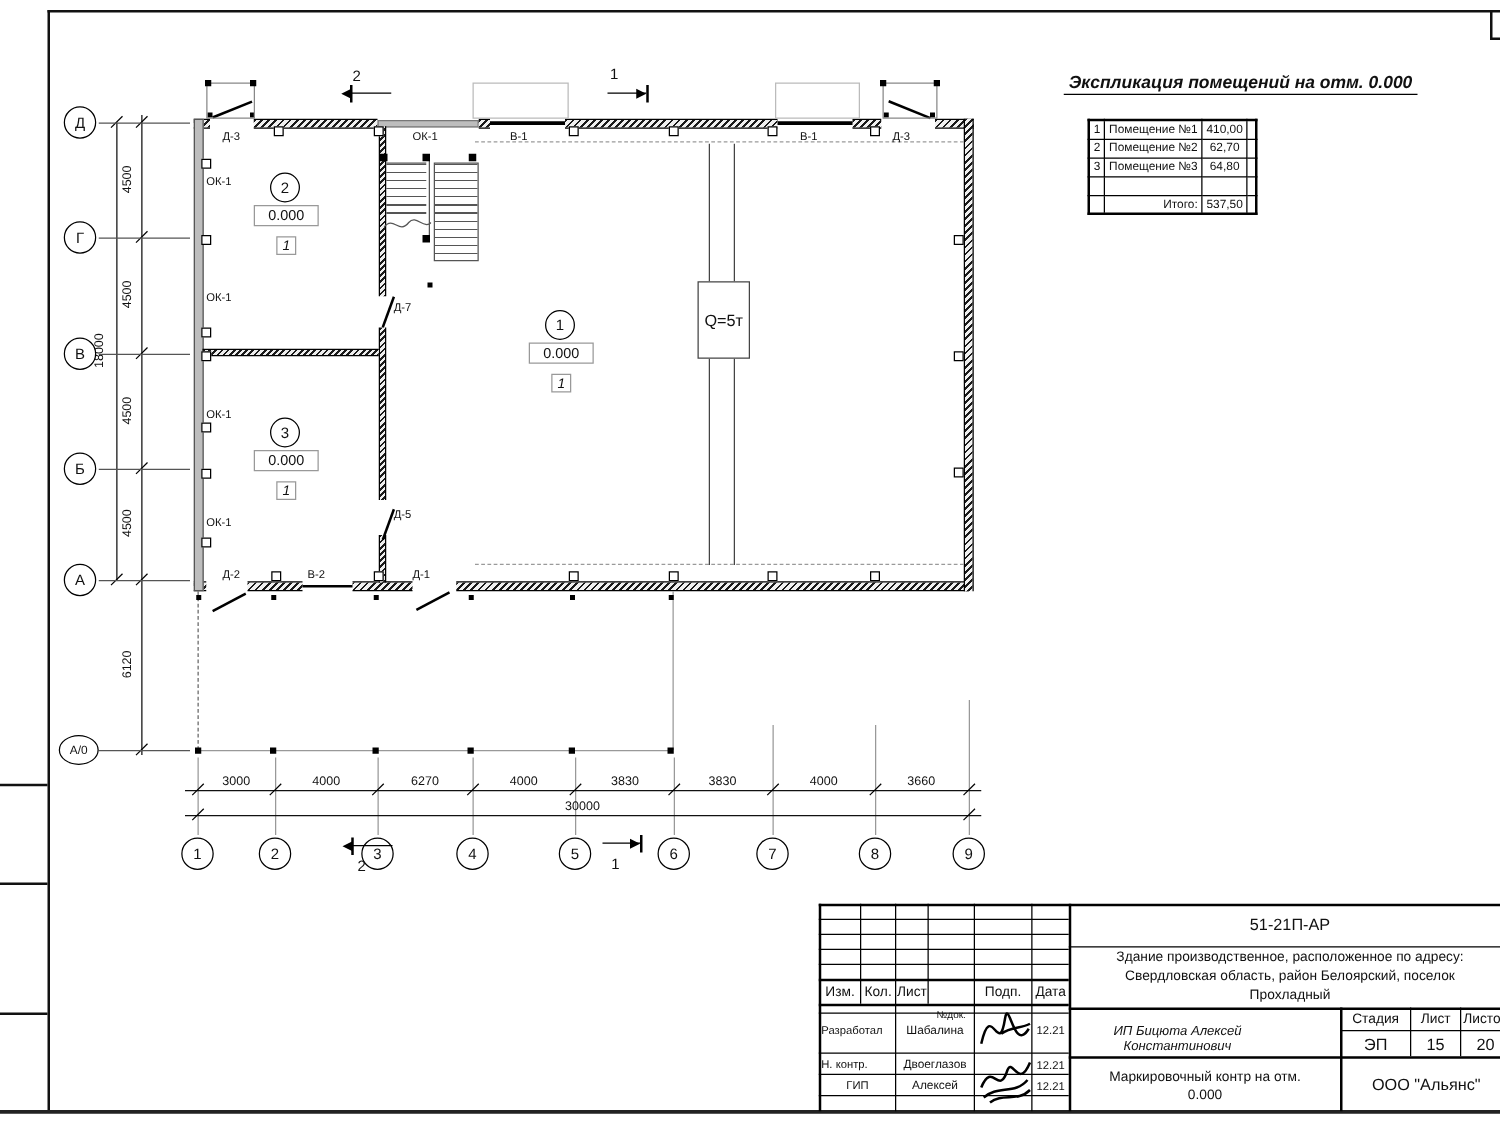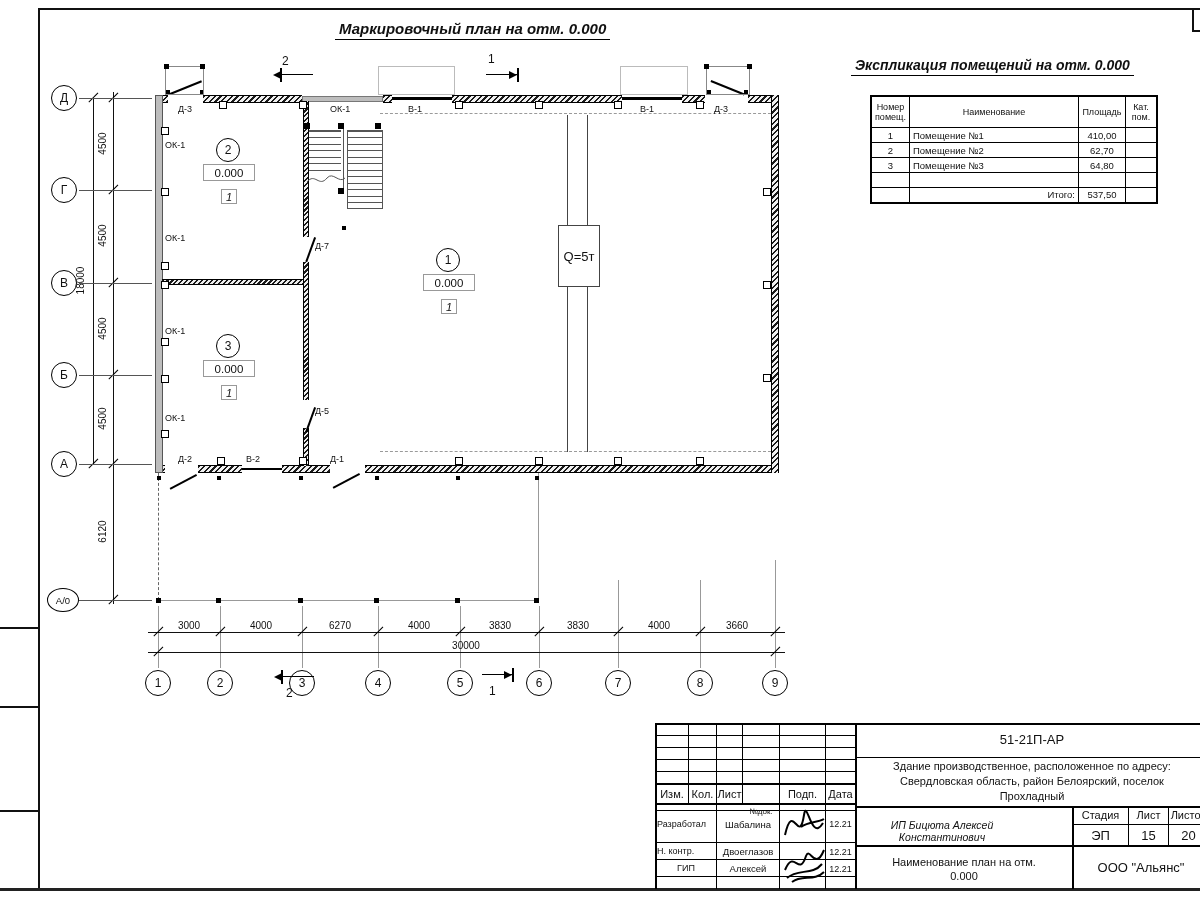--- a/index.html
+++ b/index.html
@@ -57,31 +57,24 @@
 <div class="sheet">
 
   <div class="hline" style="left:38px;top:8px;width:1162px;height:2px;"></div>
   <div class="vline" style="left:38px;top:8px;width:2px;height:882px;"></div>
   <div class="hline" style="left:0px;top:888px;width:1200px;height:3px;background:#222;"></div>
   <div class="abs" style="left:1192px;top:8px;width:16px;height:22px;border-left:2px solid #111;border-bottom:2px solid #111;"></div>
   <div class="hline" style="left:0px;top:627px;width:38px;height:1.5px;"></div>
   <div class="hline" style="left:0px;top:706px;width:38px;height:1.5px;"></div>
   <div class="hline" style="left:0px;top:810px;width:38px;height:1.5px;"></div>
 
-  <div class="drawtitle" style="left:335px;top:20px;">Маркировочный план на отм. 0.000</div>
   <div class="drawtitle" style="left:851px;top:57px;font-size:14px;">Экспликация помещений на отм. 0.000</div>
 
   <table class="expl outer" style="border:2px solid #000;">
     <tbody>
-        <tr>
-      <th style="width:30px;height:30px;">Номер помещ.</th>
-      <th style="width:162px;">Наименование</th>
-      <th style="width:40px;">Площадь</th>
-      <th style="width:24px;">Кат. пом.</th>
-    </tr>
     <tr style="height:15px;">
       <td style="text-align:center;">1</td>
       <td>Помещение №1</td>
       <td style="text-align:center;">410,00</td>
       <td></td>
     </tr>
     <tr style="height:15px;">
       <td style="text-align:center;">2</td>
       <td>Помещение №2</td>
       <td style="text-align:center;">62,70</td>
@@ -436,17 +429,17 @@
   <div class="tb-text" style="left:857px;top:760px;width:350px;font-size:11px;">Здание производственное, расположенное по адресу:</div>
   <div class="tb-text" style="left:857px;top:775px;width:350px;font-size:11px;">Свердловская область, район Белоярский, поселок</div>
   <div class="tb-text" style="left:857px;top:790px;width:350px;font-size:11px;">Прохладный</div>
   <div class="tb-text" style="left:857px;top:819px;width:170px;font-size:10.5px;font-style:italic;">ИП Бицюта Алексей Константинович</div>
   <div class="tb-text" style="left:1073px;top:809px;width:55px;font-size:11px;">Стадия</div>
   <div class="tb-text" style="left:1129px;top:809px;width:39px;font-size:11px;">Лист</div>
   <div class="tb-text" style="left:1169px;top:809px;width:39px;font-size:11px;">Листов</div>
   <div class="tb-text" style="left:1073px;top:828px;width:55px;font-size:13px;">ЭП</div>
   <div class="tb-text" style="left:1129px;top:828px;width:39px;font-size:13px;">15</div>
   <div class="tb-text" style="left:1169px;top:828px;width:39px;font-size:13px;">20</div>
-  <div class="tb-text" style="left:857px;top:856px;width:214px;font-size:11px;">Наименование план на отм.</div>
+  <div class="tb-text" style="left:857px;top:856px;width:214px;font-size:11px;">Маркировочный контр на отм.</div>
   <div class="tb-text" style="left:857px;top:870px;width:214px;font-size:11px;">0.000</div>
   <div class="tb-text" style="left:1074px;top:860px;width:134px;font-size:13px;">ООО "Альянс"</div>
 
 </div>
 
 </body></html>

